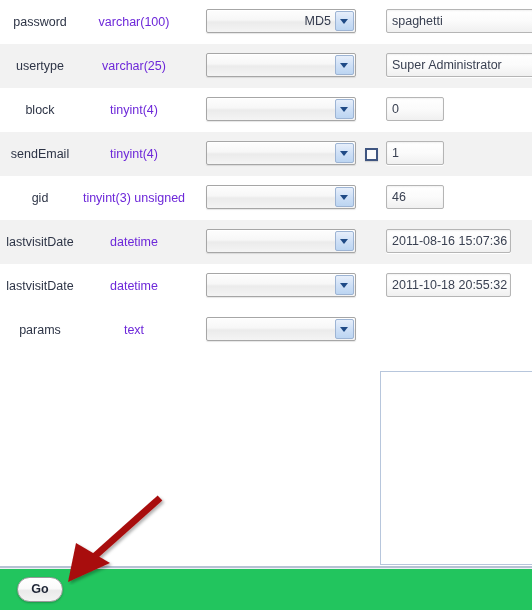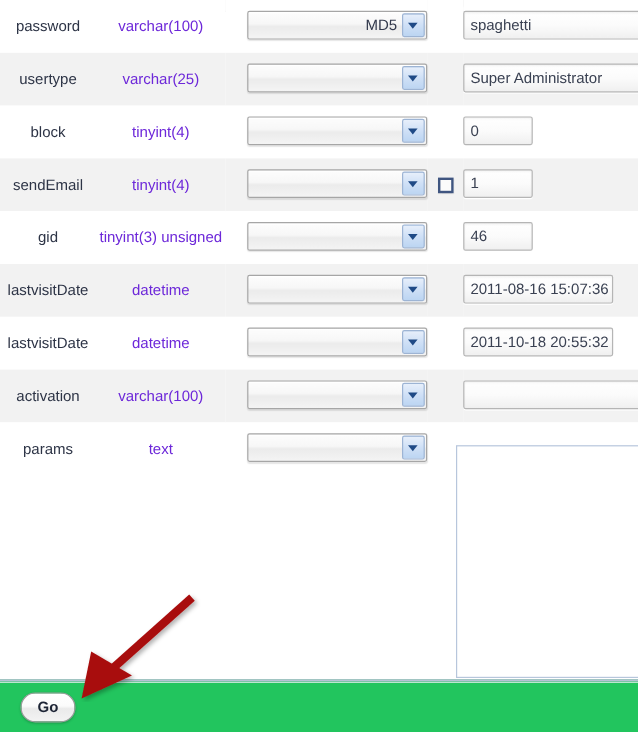--- a/index.html
+++ b/index.html
@@ -273,27 +273,20 @@
         <td class="col-func"><div class="sel"><span class="sel-text"></span><span class="sel-arrow"></span></div></td>
         <td class="col-null"></td>
         <td class="col-value"><div class="txt w-date">2011-08-16 15:07:36</div></td>
       </tr>
       <tr class="row-odd">
         <td class="col-name">lastvisitDate</td>
         <td class="col-type">datetime</td>
         <td class="col-func"><div class="sel"><span class="sel-text"></span><span class="sel-arrow"></span></div></td>
         <td class="col-null"></td>
         <td class="col-value"><div class="txt w-date">2011-10-18 20:55:32</div></td>
-      </tr>
-      <tr class="row-even">
-        <td class="col-name">activation</td>
-        <td class="col-type">varchar(100)</td>
-        <td class="col-func"><div class="sel"><span class="sel-text"></span><span class="sel-arrow"></span></div></td>
-        <td class="col-null"></td>
-        <td class="col-value"><div class="txt w-wide"></div></td>
       </tr>
       <tr class="row-odd">
         <td class="col-name">params</td>
         <td class="col-type">text</td>
         <td class="col-func"><div class="sel"><span class="sel-text"></span><span class="sel-arrow"></span></div></td>
         <td class="col-null"></td>
         <td class="col-value"></td>
       </tr>
     </tbody>
 </table>

